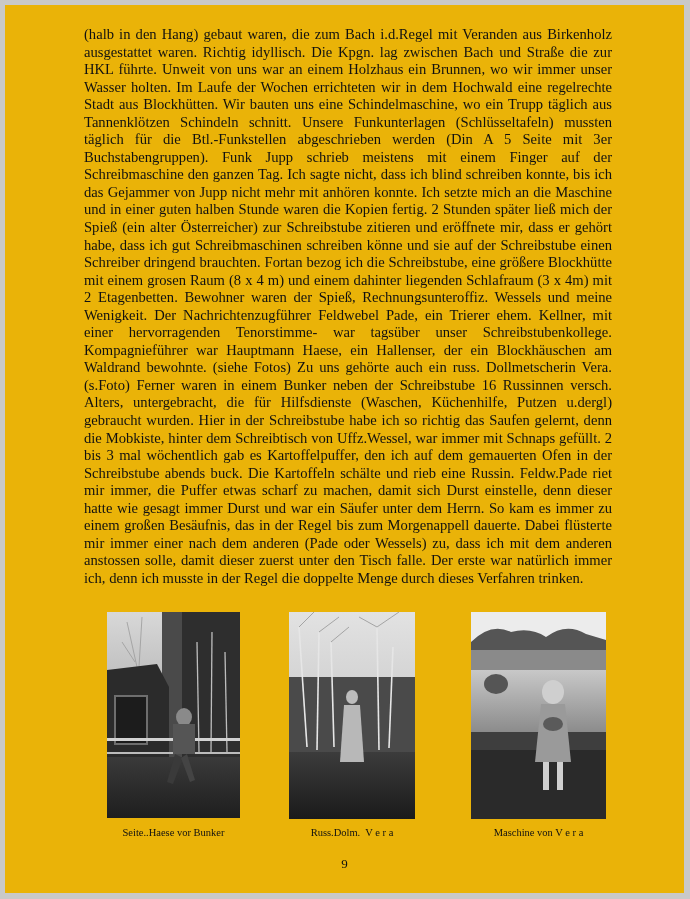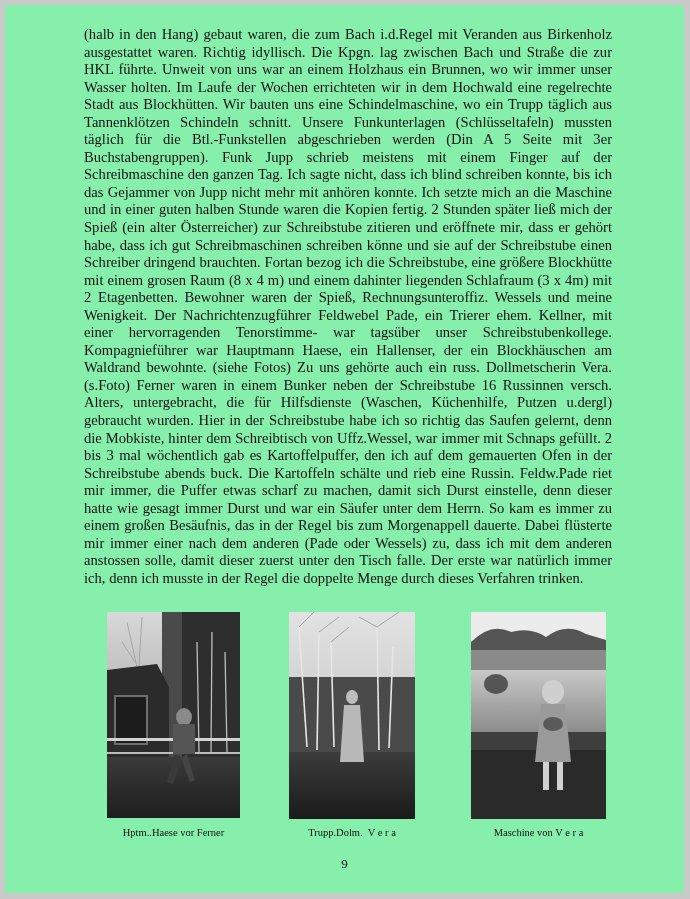--- a/index.html
+++ b/index.html
@@ -1,21 +1,21 @@
 <!DOCTYPE html>
 <html><head>
   <meta charset="utf-8">
   <style>
     html, body { margin:0; padding:0; }
     body {
       width:690px; height:899px; background:#c9c9c9; position:relative; overflow:hidden;
       font-family:"Liberation Serif", "DejaVu Serif", serif;
     }
     .page {
-      position:absolute; left:5px; top:5px; width:679px; height:888px; background:#86efac;
+      position:absolute; left:5px; top:5px; width:679px; height:888px; background:#eab308;
     }
     .text-body {
       position:absolute; left:79px; top:21px; width:528px;
       font-size:14.6px; line-height:17.55px; color:#111;
       text-align:justify; hyphens:none;
     }
     .text-body p { margin:0; }
     .photo {
       position:absolute; background:#444; overflow:hidden;
     }
@@ -63,21 +63,21 @@
       <rect x="8" y="84" width="32" height="48" fill="#1c1c1c" stroke="#6e6e6e" stroke-width="2"></rect>
       <rect x="0" y="126" width="133" height="3" fill="#d2d2d2"></rect>
       <rect x="0" y="140" width="133" height="2" fill="#bcbcbc"></rect>
       <rect x="0" y="145" width="133" height="61" fill="url(#ground1)"></rect>
       <ellipse cx="77" cy="105" rx="8" ry="9" fill="#8a8a8a"></ellipse>
       <rect x="66" y="112" width="22" height="30" fill="#555"></rect>
       <path d="M68 142 L60 170 L66 172 L76 146 Z" fill="#3a3a3a"></path>
       <path d="M80 142 L88 168 L83 170 L74 146 Z" fill="#444"></path>
     </svg>
   </div>
-  <div class="caption" style="left:102px; top:822px; width:133px;">Hptm..Haese vor Ferner</div>
+  <div class="caption" style="left:102px; top:822px; width:133px;">Seite..Haese vor Bunker</div>
 
   <div class="photo" style="left:284px; top:607px; width:126px; height:207px;">
     <svg viewBox="0 0 126 207" preserveAspectRatio="none">
       <defs>
         <linearGradient id="sky2" x1="0" y1="0" x2="0" y2="1">
           <stop offset="0" stop-color="#e2e2e2"></stop>
             <stop offset="1" stop-color="#b8b8b8"></stop>
         </linearGradient>
         <linearGradient id="ground2" x1="0" y1="0" x2="0" y2="1">
           <stop offset="0" stop-color="#3c3c3c"></stop>
@@ -94,21 +94,21 @@
         <line x1="104" y1="35" x2="100" y2="136"></line>
       </g>
       <g stroke="#8a8a8a" stroke-width="0.7" fill="none">
         <path d="M10 15 L25 0 M30 20 L50 5 M88 15 L110 0 M88 15 L70 5 M42 30 L60 15"></path>
       </g>
       <rect x="0" y="140" width="126" height="67" fill="url(#ground2)"></rect>
       <ellipse cx="63" cy="85" rx="6" ry="7" fill="#bdbdbd"></ellipse>
       <path d="M55 93 L71 93 L75 150 L51 150 Z" fill="#b8b8b8"></path>
     </svg>
   </div>
-  <div class="caption" style="left:284px; top:822px; width:126px;">Trupp.Dolm.  V e r a</div>
+  <div class="caption" style="left:284px; top:822px; width:126px;">Russ.Dolm.  V e r a</div>
 
   <div class="photo" style="left:466px; top:607px; width:135px; height:207px;">
     <svg viewBox="0 0 135 207" preserveAspectRatio="none">
       <defs>
         <linearGradient id="water3" x1="0" y1="0" x2="0" y2="1">
           <stop offset="0" stop-color="#c8c8c8"></stop>
             <stop offset="1" stop-color="#7a7a7a"></stop>
         </linearGradient>
       </defs>
       <rect width="135" height="207" fill="#ececec"></rect>

